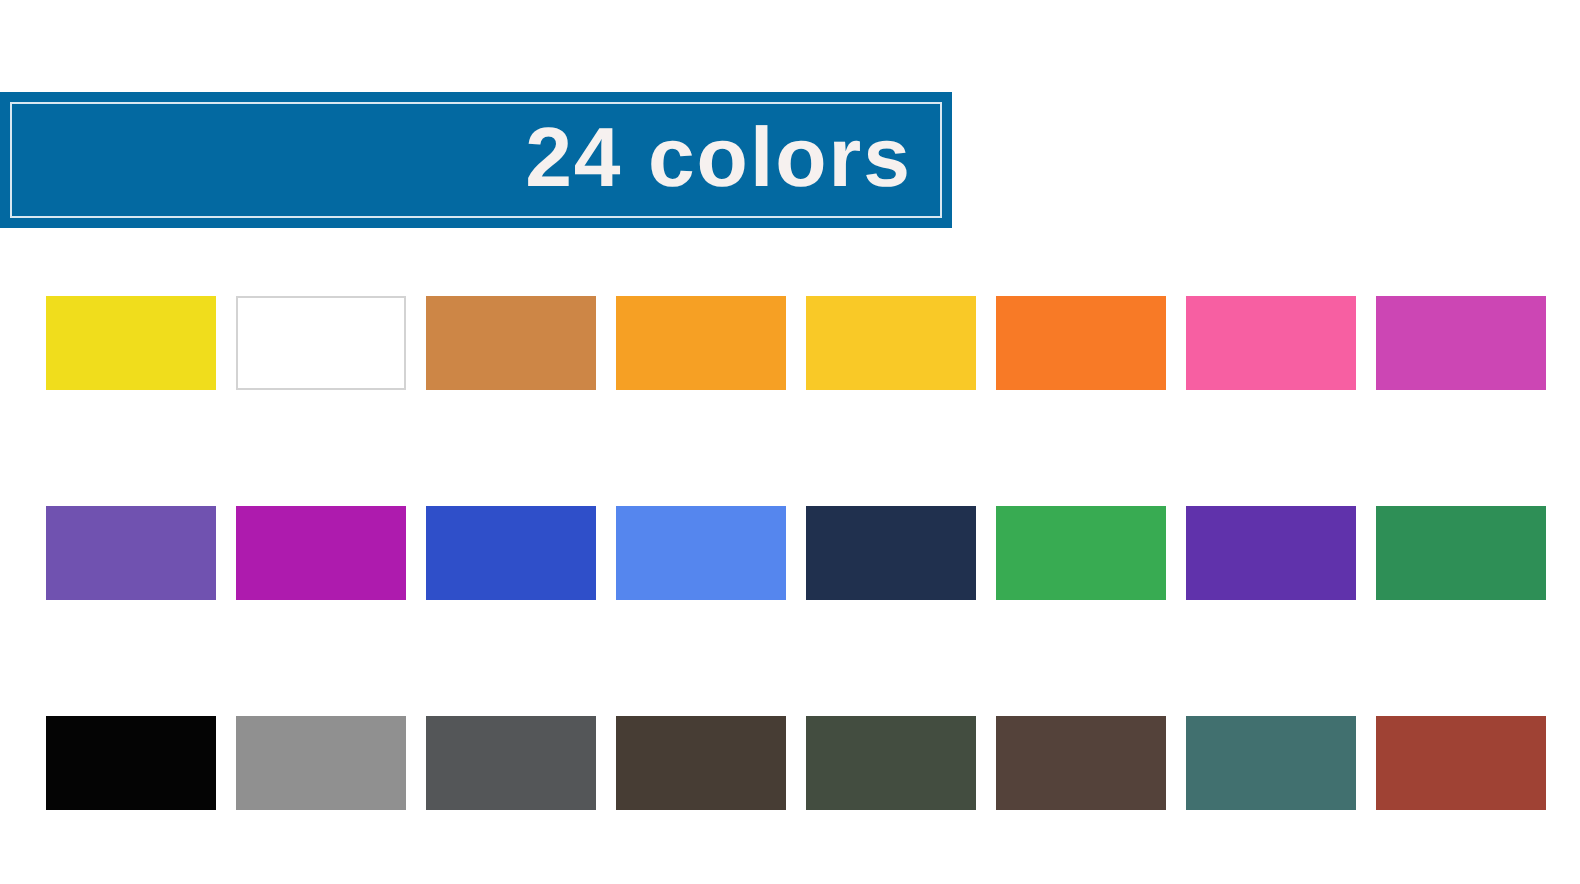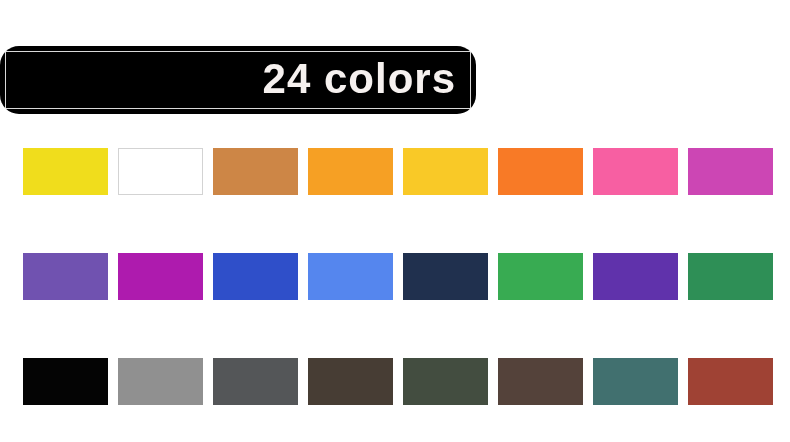--- a/index.html
+++ b/index.html
@@ -82,21 +82,21 @@
   }
   .swatch.bordered {
     border: 1px solid #d3d3d3;
   }
 </style>
 </head>
 <body>
 
 <div id="product-color-chart">
 
-  <div class="banner" style="background: #000000; border-radius: 19px;">
+  <div class="banner" style="background: #0369a1;">
     <div class="banner-inner-frame"></div>
     <div class="banner-title" style="color: rgb(246, 241, 239);">24  colors</div>
   </div>
 
   <div class="swatch-grid">
       <div class="swatch-row">
         <div class="swatch" title="yellow" style="background: rgb(240, 221, 28);"></div>
         <div class="swatch bordered" title="white" style="background: rgb(255, 255, 255);"></div>
         <div class="swatch" title="ochre-brown" style="background: rgb(205, 134, 70);"></div>
         <div class="swatch" title="orange" style="background: rgb(246, 160, 36);"></div>

